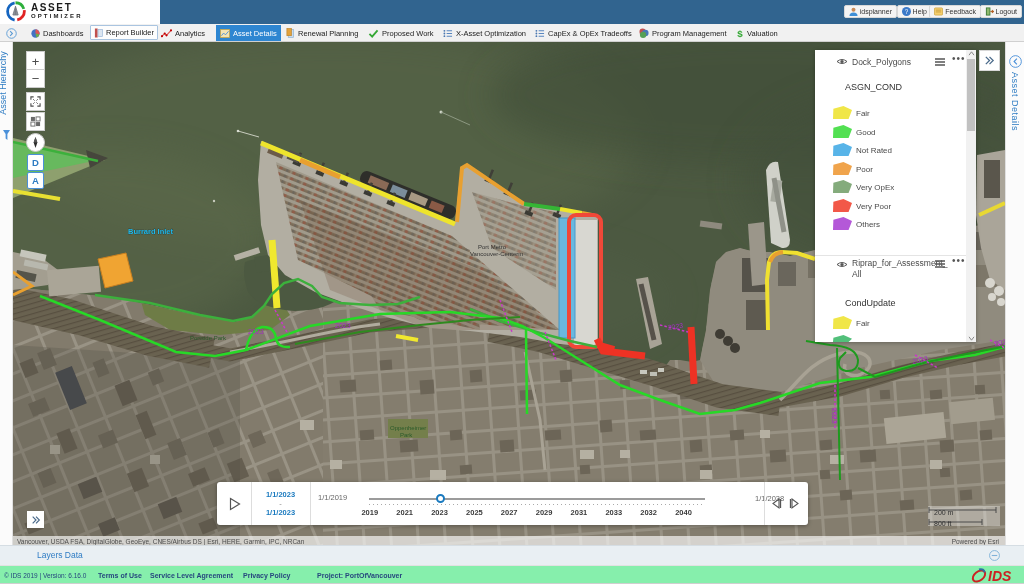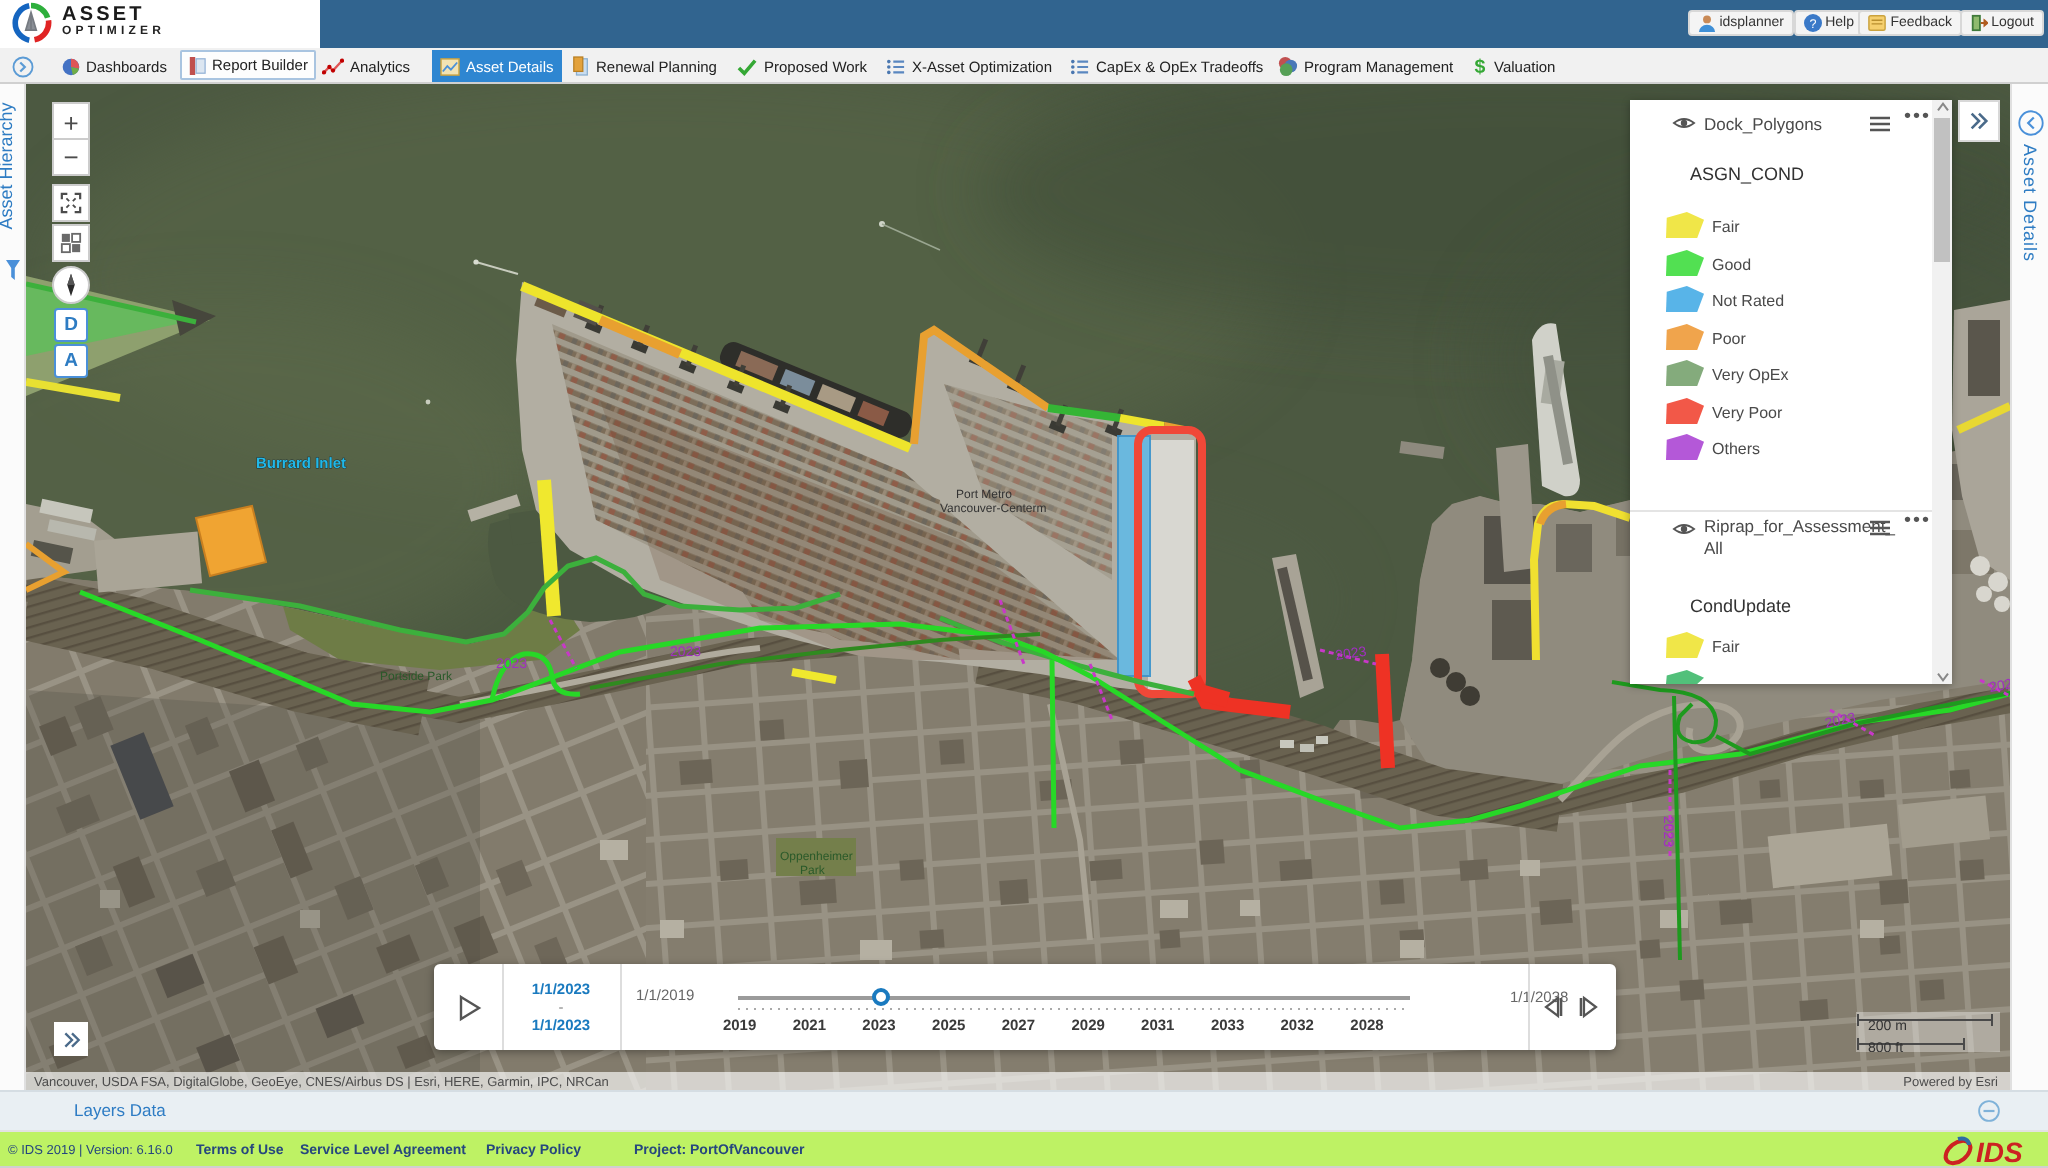--- a/index.html
+++ b/index.html
@@ -30,21 +30,21 @@
   #sbthumb { position:absolute; right:1px; top:9px; width:8px; height:72px; background:#c1c1c1; }
   .lrow { position:absolute; font-size:8px; color:#4a4a4a; }
   .sw { position:absolute; width:19px; height:13px; }
   
   #tsl { position:absolute; left:204px; top:440px; width:591px; height:43px; background:#fff; border-radius:3px; box-shadow:0 1px 4px rgba(0,0,0,.35); }
   
   #attr { position:absolute; left:0px; top:494px; width:992px; height:11px; background:rgba(255,255,255,.65); font-size:6.5px; color:#4c4c4c; line-height:11px; padding-left:4px; }
   
   #lbar { position:absolute; left:0; top:545px; width:1024px; height:20px; background:#e9eff3; border-top:1px solid #d5dde3; }
   
-  #ftr { position:absolute; left:0; top:565px; width:1024px; height:19px; background:#bef264; border-top:1px solid #e2e2e2; font-size:7px; }
+  #ftr { position:absolute; left:0; top:565px; width:1024px; height:19px; background:#86efac; border-top:1px solid #e2e2e2; font-size:7px; }
   #ftr div { position:absolute; top:6px; color:#26477e; }
 </style>
 </head>
 <body>
 <div id="page">
 
   <div id="map"><svg width="992" height="503" viewBox="13 42 992 503">
 <defs>
 <pattern id="gA" width="30" height="25" patternUnits="userSpaceOnUse" patternTransform="rotate(-22)">
   <rect width="30" height="25" fill="#827b6c"></rect>
@@ -428,21 +428,21 @@
         <div style="position:absolute;left:219px;top:12px;width:9px;height:9px;border-radius:50%;background:#fff;border:2px solid #1a7abf;"></div>
         <div style="position:absolute;left:137.8px;top:26px;width:30px;text-align:center;font-size:7.5px;font-weight:bold;color:#3a3a3a;">2019</div>
         <div style="position:absolute;left:172.7px;top:26px;width:30px;text-align:center;font-size:7.5px;font-weight:bold;color:#3a3a3a;">2021</div>
         <div style="position:absolute;left:207.5px;top:26px;width:30px;text-align:center;font-size:7.5px;font-weight:bold;color:#3a3a3a;">2023</div>
         <div style="position:absolute;left:242.4px;top:26px;width:30px;text-align:center;font-size:7.5px;font-weight:bold;color:#3a3a3a;">2025</div>
         <div style="position:absolute;left:277.2px;top:26px;width:30px;text-align:center;font-size:7.5px;font-weight:bold;color:#3a3a3a;">2027</div>
         <div style="position:absolute;left:312.1px;top:26px;width:30px;text-align:center;font-size:7.5px;font-weight:bold;color:#3a3a3a;">2029</div>
         <div style="position:absolute;left:346.9px;top:26px;width:30px;text-align:center;font-size:7.5px;font-weight:bold;color:#3a3a3a;">2031</div>
         <div style="position:absolute;left:381.8px;top:26px;width:30px;text-align:center;font-size:7.5px;font-weight:bold;color:#3a3a3a;">2033</div>
         <div style="position:absolute;left:416.6px;top:26px;width:30px;text-align:center;font-size:7.5px;font-weight:bold;color:#3a3a3a;">2032</div>
-        <div style="position:absolute;left:451.5px;top:26px;width:30px;text-align:center;font-size:7.5px;font-weight:bold;color:#3a3a3a;">2028</div>
+        <div style="position:absolute;left:451.5px;top:26px;width:30px;text-align:center;font-size:7.5px;font-weight:bold;color:#3a3a3a;">2040</div>
         <div style="position:absolute;left:510px;top:12px;font-size:7.5px;color:#666;margin-left:28px;">1/1/2038</div>
         <div style="position:absolute;left:546.5px;top:0;width:1px;height:43px;background:#ddd;"></div>
         <svg style="position:absolute;left:553px;top:15px" width="13" height="13" viewBox="0 0 13 13">
           <path d="M9 2 L3 6.5 9 11 Z" fill="none" stroke="#555" stroke-width="1.1"></path>
           <path d="M10.5 2 V11" stroke="#555" stroke-width="1.3"></path>
         </svg>
         <svg style="position:absolute;left:571px;top:15px" width="13" height="13" viewBox="0 0 13 13">
           <path d="M4 2 L10 6.5 4 11 Z" fill="none" stroke="#555" stroke-width="1.1"></path>
           <path d="M2.5 2 V11" stroke="#555" stroke-width="1.3"></path>
         </svg>

